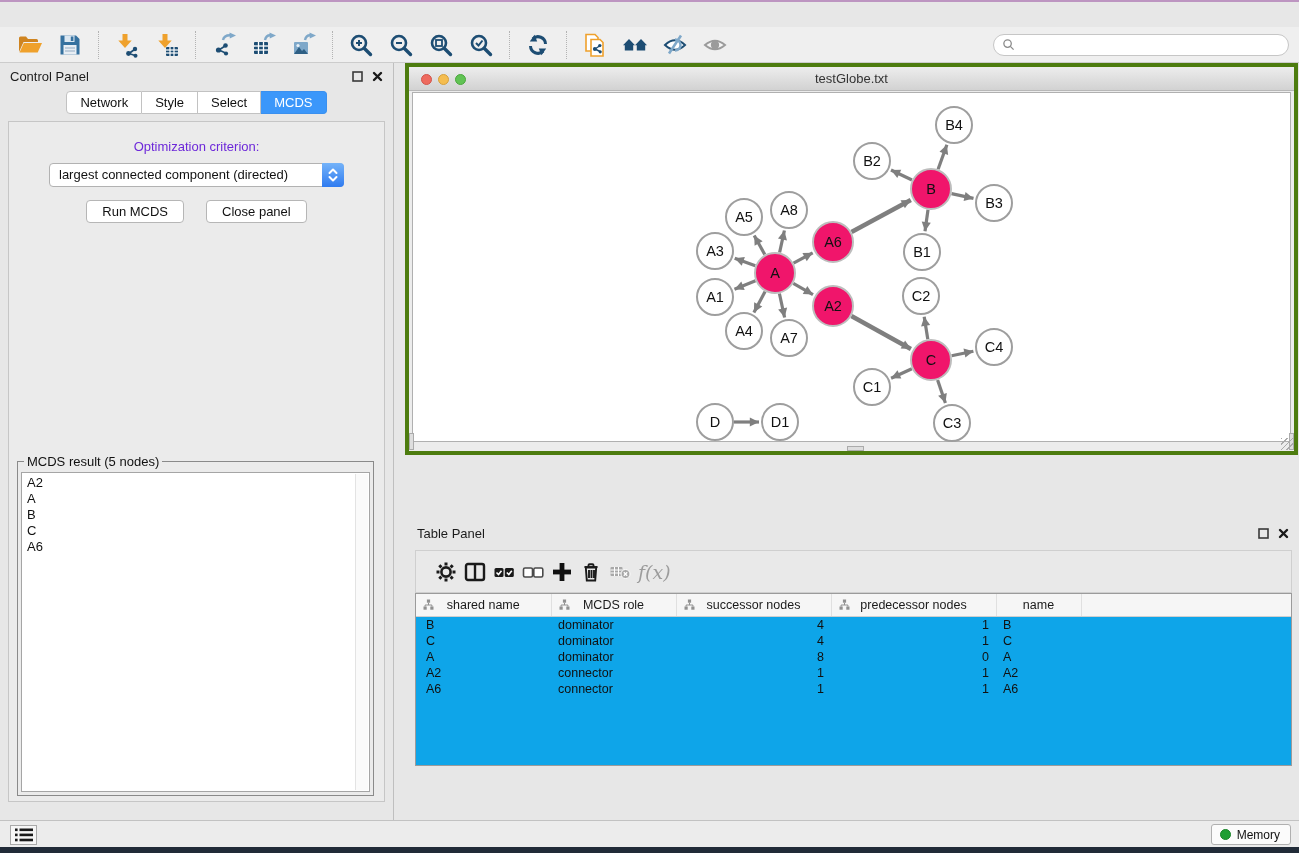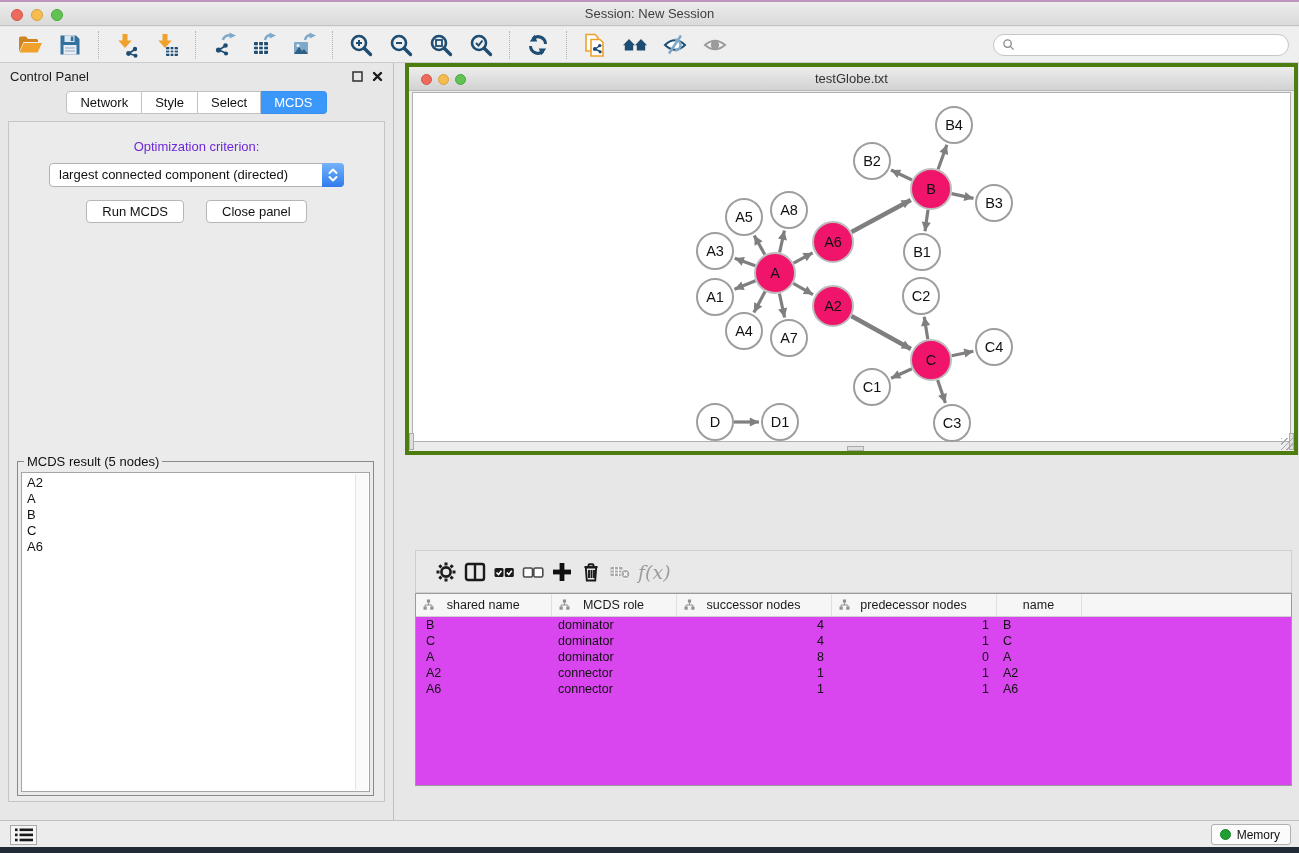--- a/index.html
+++ b/index.html
@@ -64,21 +64,21 @@
   .corner-grip { position:absolute; right:1px; bottom:1px; width:12px; height:12px;
     background:repeating-linear-gradient(135deg,#aaa 0 1px,transparent 1px 4px); }
 
   
   .table-panel { position:absolute; left:405px; top:520px; width:894px; height:300px; }
   .tp-header { position:relative; height:28px; line-height:28px; padding-left:12px; font-size:13px; color:#1c1c1c; }
   .tp-toolbar { position:absolute; left:10px; right:7px; top:30px; height:43px; background:#e9e9e9; border:1px solid #cfcfcf;
     display:flex; align-items:center; gap:7px; padding-left:19px; }
   .ttool { width:22px; height:22px; }
   .fx { font-family:"DejaVu Serif", serif; font-style:italic; font-size:19px; color:#9c9c9c; }
-  .tp-table { position:absolute; left:10px; right:7px; top:73px; height:193px; background:#d946ef; border:1px solid #9b9b9b; overflow:hidden; }
+  .tp-table { position:absolute; left:10px; right:7px; top:73px; height:173px; background:#0ea5e9; border:1px solid #9b9b9b; overflow:hidden; }
   .tp-table table { border-collapse:collapse; width:100%; table-layout:fixed; }
   .tp-table th { background:#f6f6f6; border-bottom:1px solid #cfcfcf; border-right:1px solid #e0e0e0; font-weight:normal;
     font-size:12.5px; color:#1a1a1a; height:22px; position:relative; text-align:center; }
   .tp-table th.filler { border-right:none; }
   .tp-table th svg.hier { position:absolute; left:7px; top:5px; }
   .tp-table td { font-size:12.5px; color:#111; height:16px; line-height:16px; padding:0 7px; white-space:nowrap; overflow:hidden; }
   .tp-table td:first-child { padding-left:10px; }
   .tp-table td:nth-child(3), .tp-table td:nth-child(4) { text-align:right; }
   .tp-tabs { position:absolute; bottom:8px; left:50%; transform:translateX(-50%); }
 
@@ -92,28 +92,20 @@
   .desktop-bottom { position:absolute; bottom:0; left:0; width:100%; height:6px; background:#212b38; }
 
   svg text { font-family:"Liberation Sans", sans-serif; }
 </style>
 </head>
 <body>
 
 <div class="screen">
   <div class="desktop-top"></div>
 
-  <div class="titlebar">
-    <div class="lights">
-      <span class="light red"></span>
-      <span class="light yellow"></span>
-      <span class="light green"></span>
-    </div>
-    <div class="title">Session: New Session</div>
-  </div>
 
   <div class="toolbar">
     <div class="tbtn">
       <svg class="ticon" viewBox="0 0 26 26">
           <path fill="#cf8420" d="M2 20 V6 q0-1.5 1.5-1.5 H9 l2 2.5 h8.5 q1.5 0 1.5 1.5 V10 H6.5 Z"></path>
           <path fill="#efa12c" d="M2.5 20.5 L6.8 11 H25 l-4.3 9.5 Z"></path>
         </svg>
     </div>
     <div class="tbtn">
       <svg class="ticon" viewBox="0 0 26 26">
@@ -443,20 +435,31 @@
           </g>
         </svg>
     </div>
     <div class="handle left"></div>
     <div class="handle right"></div>
     <div class="handle bottom"></div>
     <div class="corner-grip"></div>
   </div>
 
   <div class="table-panel">
+    <div class="tp-header">
+      <span>Table Panel</span>
+      <span class="win-icons">
+        <svg width="11" height="11">
+            <rect x="1" y="1" width="9" height="9" fill="none" stroke="#3a3a3a" stroke-width="1.6"></rect>
+          </svg>
+        <svg width="11" height="11">
+            <path d="M2 2 L9 9 M9 2 L2 9" stroke="#1a1a1a" stroke-width="2.4" stroke-linecap="round"></path>
+          </svg>
+      </span>
+    </div>
     <div class="tp-toolbar">
       <svg class="ttool" viewBox="0 0 22 22">
           <circle cx="11" cy="11" r="4.6" fill="none" stroke="#1a1a1a" stroke-width="2.6"></circle>
           <g stroke="#1a1a1a" stroke-width="3">
             <line x1="11" y1="1.5" x2="11" y2="4.5"></line>
             <line x1="11" y1="17.5" x2="11" y2="20.5"></line>
             <line x1="1.5" y1="11" x2="4.5" y2="11"></line>
             <line x1="17.5" y1="11" x2="20.5" y2="11"></line>
             <line x1="4.3" y1="4.3" x2="6.4" y2="6.4"></line>
             <line x1="15.6" y1="15.6" x2="17.7" y2="17.7"></line>

